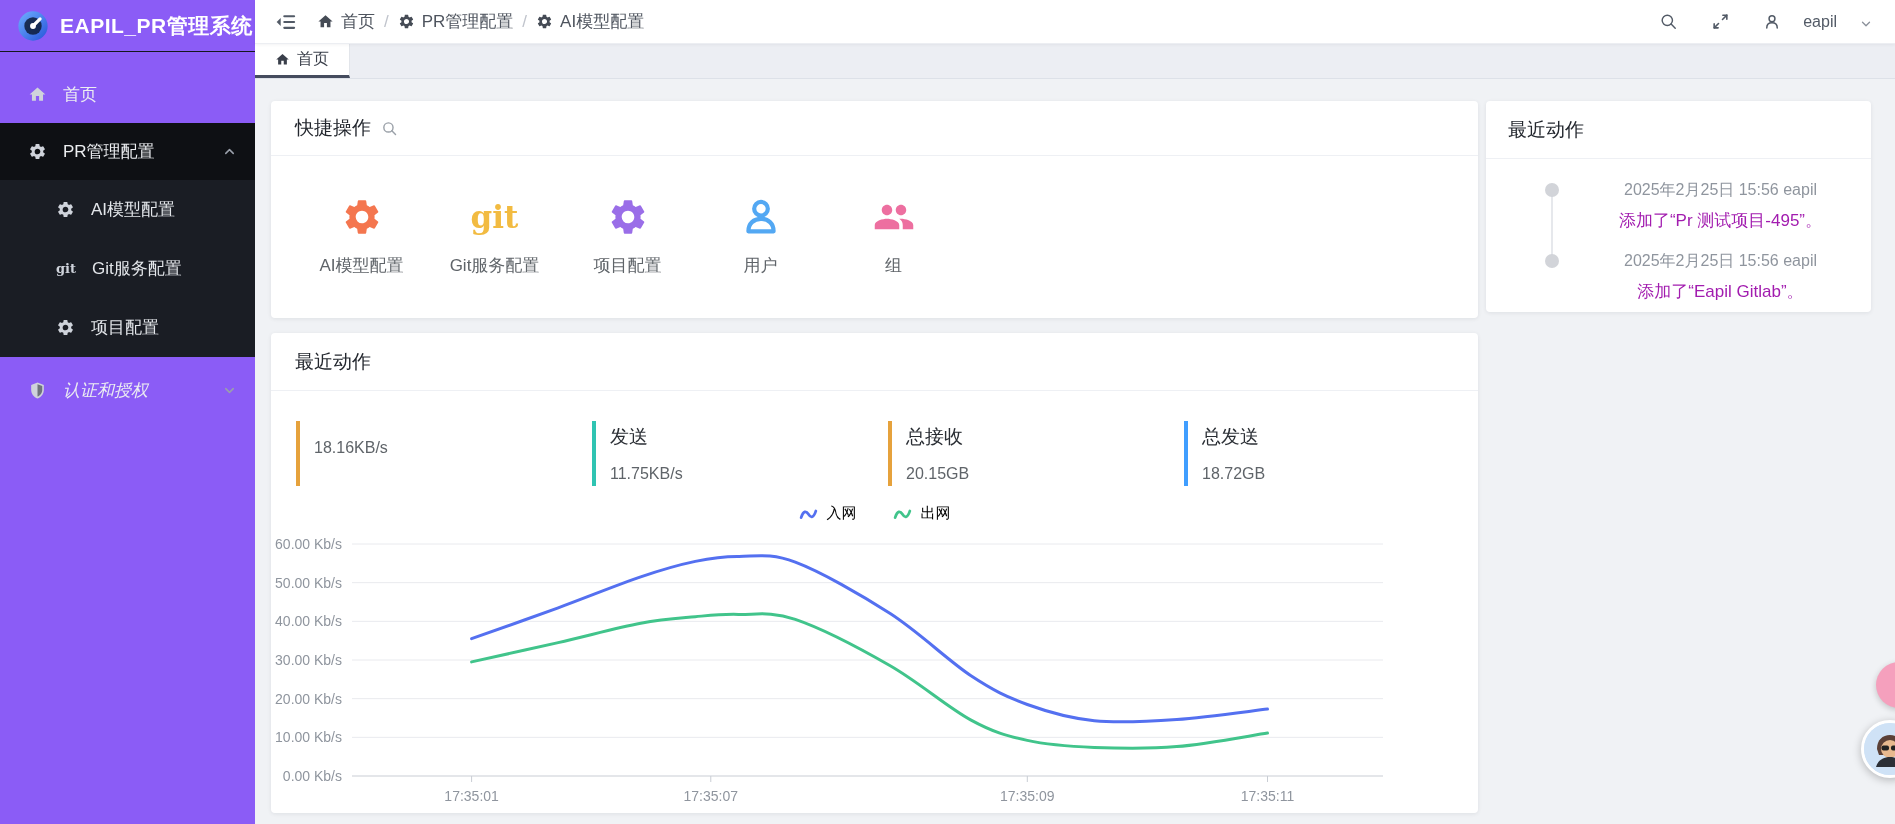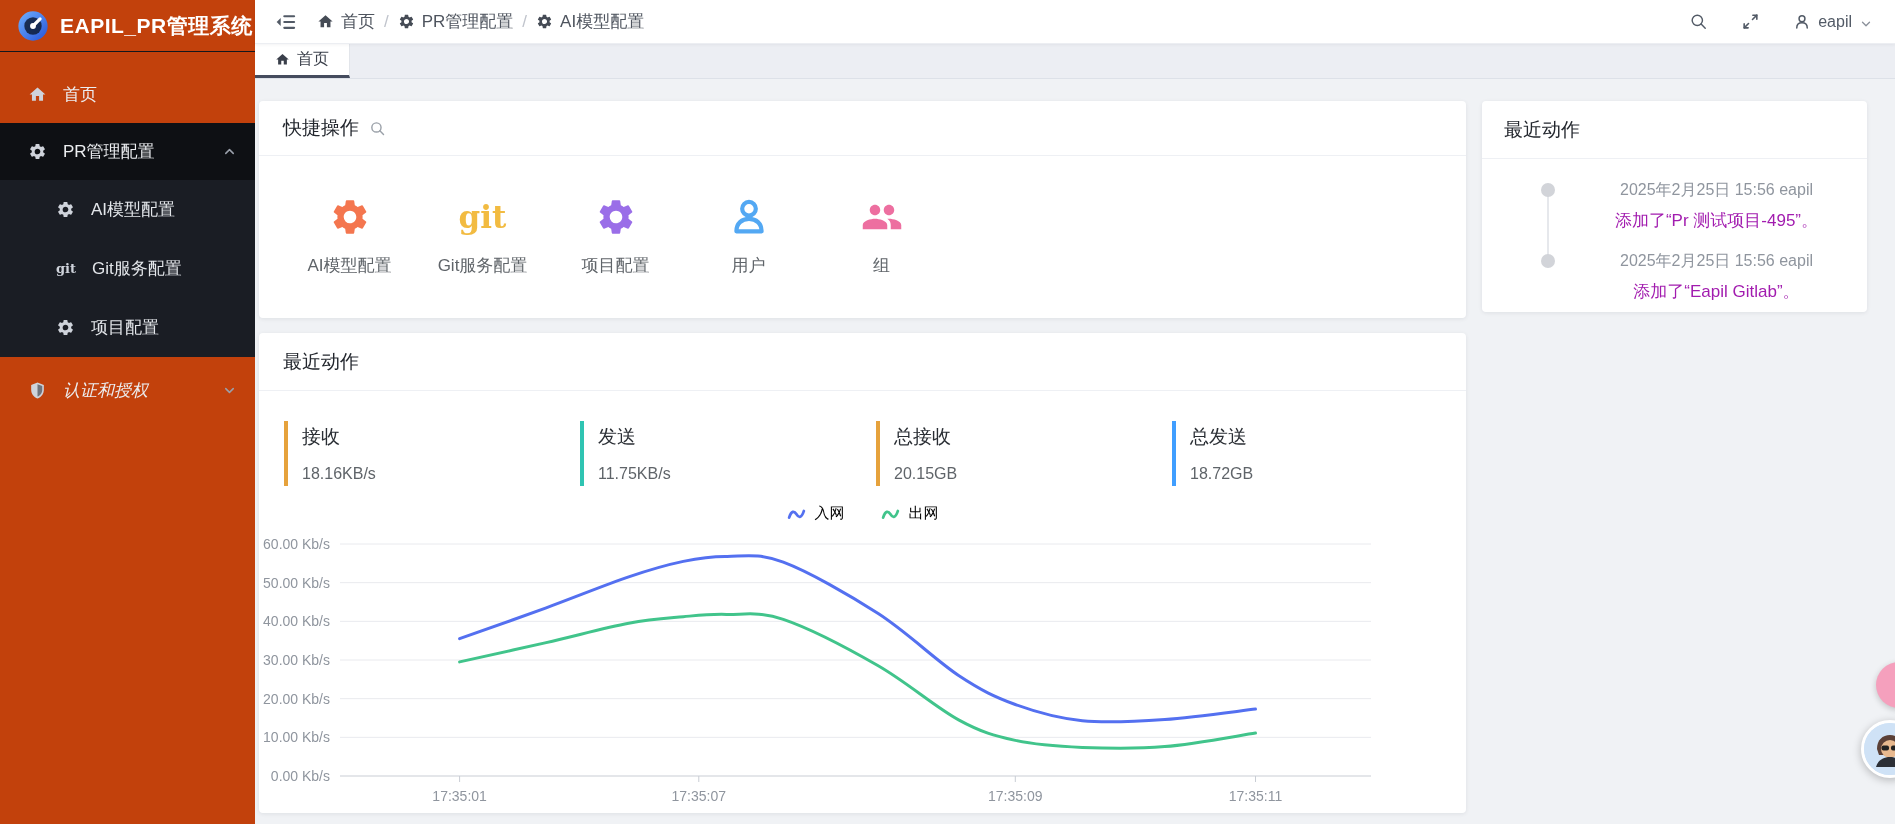--- a/index.html
+++ b/index.html
@@ -1,21 +1,21 @@
 <!DOCTYPE html>
 <html lang="zh"><head>
 <meta charset="utf-8">
 <style>
   * { margin:0; padding:0; box-sizing:border-box; }
   html,body { width:1895px; height:824px; overflow:hidden; }
   body { font-family:"Liberation Sans","DejaVu Sans",sans-serif; background:#f0f2f5; color:#303133; }
   .app { display:flex; width:1895px; height:824px; }
 
   
-  .sidebar { width:255px; flex:none; background:#c2410c; height:824px; }
+  .sidebar { width:255px; flex:none; background:#8b5cf6; height:824px; }
   .logo { height:52px; display:flex; align-items:center; gap:10px; padding-left:16px;
           border-bottom:1px solid #14171d; cursor:pointer; }
   .logo-title { color:#fff; font-size:21px; font-weight:bold; letter-spacing:.5px; }
   .menu { padding-top:14px; }
   .menu-item { height:57px; display:flex; align-items:center; gap:16px; padding:0 18px 0 28px;
                color:#eceef1; font-size:17px; cursor:pointer; position:relative; }
   .menu-item .mi-icon { width:19px; height:19px; color:#cfd3db; flex:none; }
   .menu-item .chev { margin-left:auto; width:15px; height:15px; color:#9aa0ab; }
   .menu-item.active-parent { background:#0e1014; }
   .submenu { background:#1a1d24; }
@@ -26,31 +26,31 @@
   
   .main { flex:1; display:flex; flex-direction:column; position:relative; }
   .topbar { height:44px; background:#fff; display:flex; align-items:center; padding:0 22px 0 20px;
             border-bottom:1px solid #eceef2; box-shadow:0 1px 3px rgba(0,21,41,.05); position:relative; z-index:3; }
   .tb-btn { width:24px; height:24px; color:#525a66; cursor:pointer; background:none; border:none; display:flex; align-items:center; }
   .breadcrumb { display:flex; align-items:center; gap:9px; margin-left:18px; font-size:17px; color:#4e545e; }
   .bc-item { display:flex; align-items:center; gap:7px; cursor:pointer; }
   .bc-item .bc-icon { width:17px; height:17px; color:#454b55; }
   .bc-sep { color:#c0c4cc; }
   .topbar-right { margin-left:auto; display:flex; align-items:center; gap:28px; }
-  .user-chip { display:flex; align-items:flex-end; gap:7px; color:#525a66; font-size:16px; cursor:pointer; }
+  .user-chip { display:flex; align-items:flex-end; gap:22px; color:#525a66; font-size:16px; cursor:pointer; }
   .user-chip .u-icon { width:18px; height:18px; }
   .user-chip .chev { width:14px; height:14px; color:#8a909a; }
 
   .tabbar { height:35px; background:#eceef3; border-bottom:1px solid #dde1e8; display:flex; }
   .tab { width:95px; background:#fff; border-right:1px solid #e2e5ea; border-bottom:3px solid #454c5e;
          display:flex; align-items:center; justify-content:center; gap:7px; font-size:16px; color:#3a3f4a; cursor:pointer; }
   .tab .t-icon { width:15px; height:15px; color:#3a3f4a; }
 
   
-  .content { flex:1; display:flex; gap:16px; padding:22px 16px 0 4px; align-items:flex-start; }
+  .content { flex:1; display:flex; gap:8px; padding:22px 16px 0 16px; align-items:flex-start; }
   .card { background:#fff; border-radius:4px; box-shadow:0 1px 4px rgba(0,21,41,.08); }
   .left-col { width:1207px; flex:none; }
   .right-col { width:385px; flex:none; }
 
   .card-header { display:flex; align-items:center; gap:10px; padding:0 24px; border-bottom:1px solid #eef0f4;
                  font-size:19px; color:#23272e; }
   .h55 { height:55px; } .h42 { height:58px; }
   .hdr-search { width:17px; height:17px; color:#9aa0a8; cursor:pointer; }
 
   
@@ -298,21 +298,20 @@
           </div>
         </section>
 
         <section class="card card-monitor">
           <div class="card-header h42">
             <span>最近动作</span>
           </div>
 
           <div class="stats-row">
             <div class="stat" style="--c: #e6a23c;">
-              <div class="stat-label">接收</div>
               <div class="stat-value">18.16KB/s</div>
             </div>
             <div class="stat" style="--c: #2fc4b2;">
               <div class="stat-label">发送</div>
               <div class="stat-value">11.75KB/s</div>
             </div>
             <div class="stat" style="--c: #e6a23c;">
               <div class="stat-label">总接收</div>
               <div class="stat-value">20.15GB</div>
             </div>

